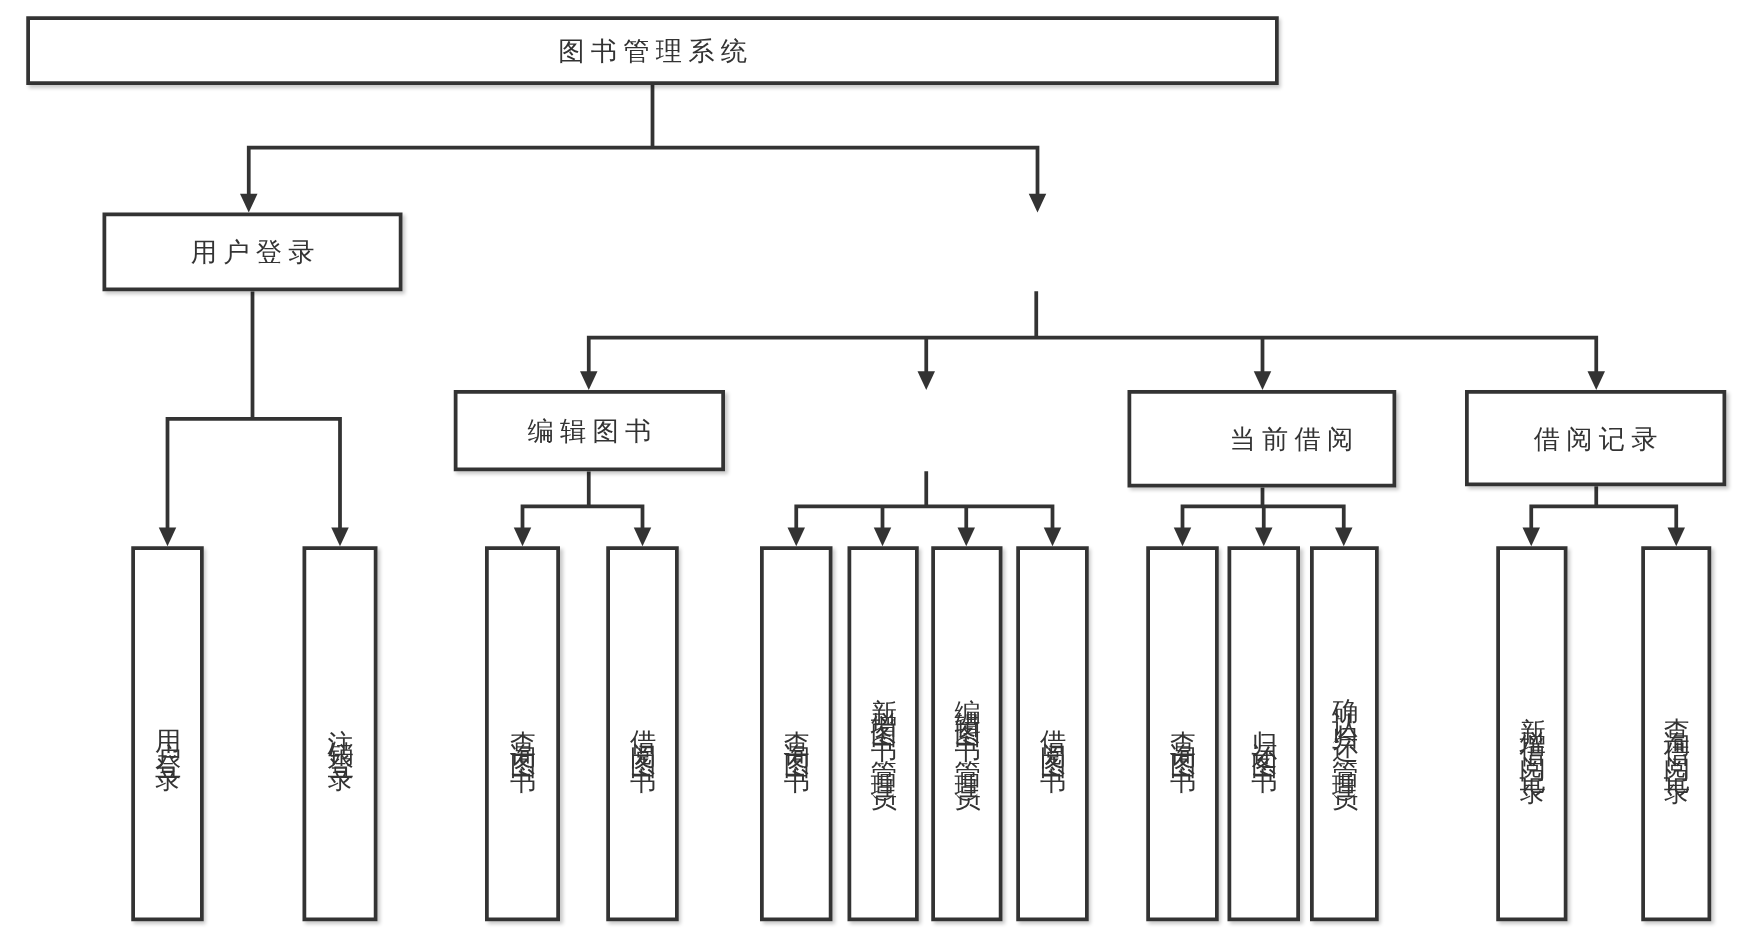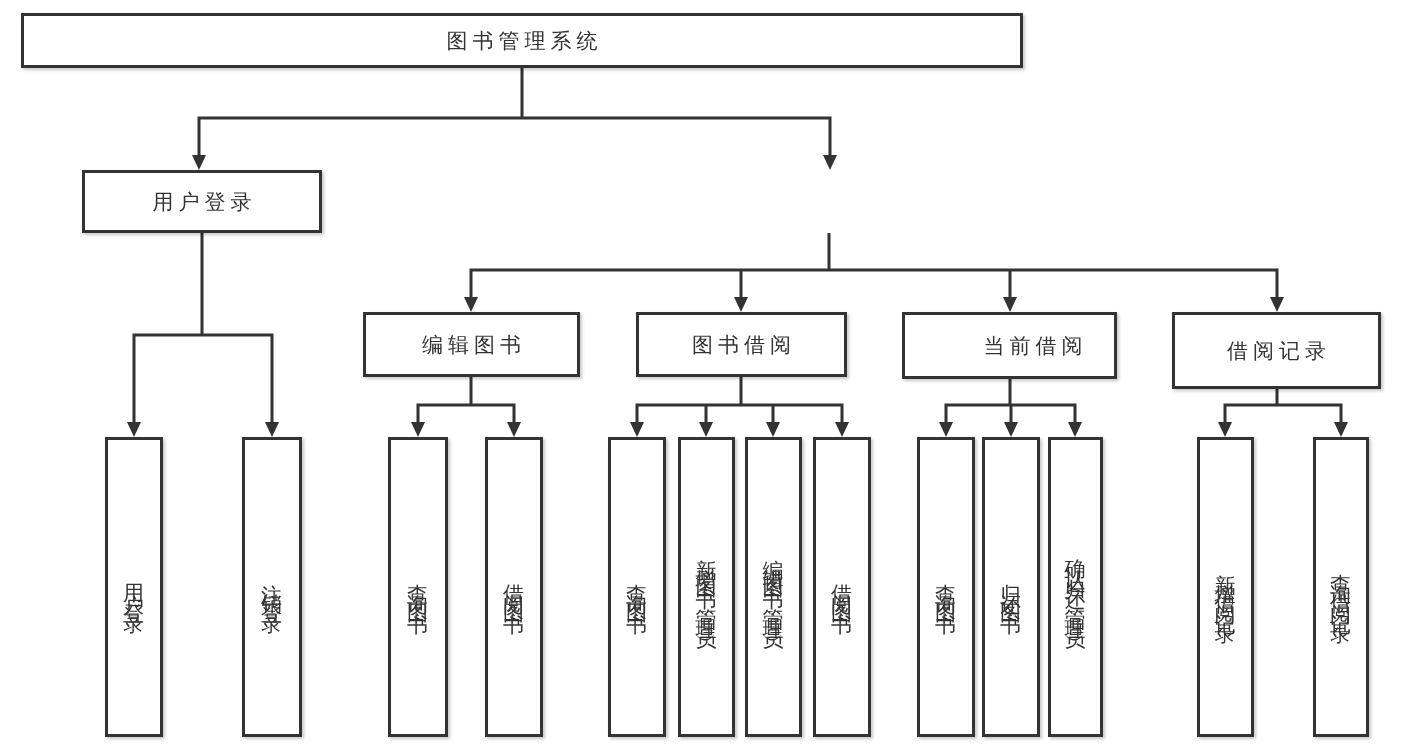--- a/index.html
+++ b/index.html
@@ -103,24 +103,21 @@
     <span class="hlabel">图书管理系统</span>
   </div>
 
   <div class="node" style="left:82px;top:170px;width:240px;height:63px;">
     <span class="hlabel">用户登录</span>
   </div>
 
   <div class="node" style="left:363px;top:312px;width:217px;height:65px;">
     <span class="hlabel">编辑图书</span>
   </div>
-  <div class="node" style="left:636px;top:312px;width:211px;height:65px;">
-    <span class="hlabel">图书借阅</span>
-  </div>
-  <div class="node" style="left:902px;top:312px;width:215px;height:67px;padding-left:47px;">
+  <div class="node" style="left:902px;top:312px;width:215px;height:78px;padding-left:47px;">
     <span class="hlabel">当前借阅</span>
   </div>
   <div class="node" style="left:1172px;top:312px;width:209px;height:77px;">
     <span class="hlabel">借阅记录</span>
   </div>
 
   <div class="node leaf" style="left:105px;top:437px;width:58px;height:300px;">
     <span class="vlabel">用户登录</span>
   </div>
   <div class="node leaf" style="left:242px;top:437px;width:60px;height:300px;">

